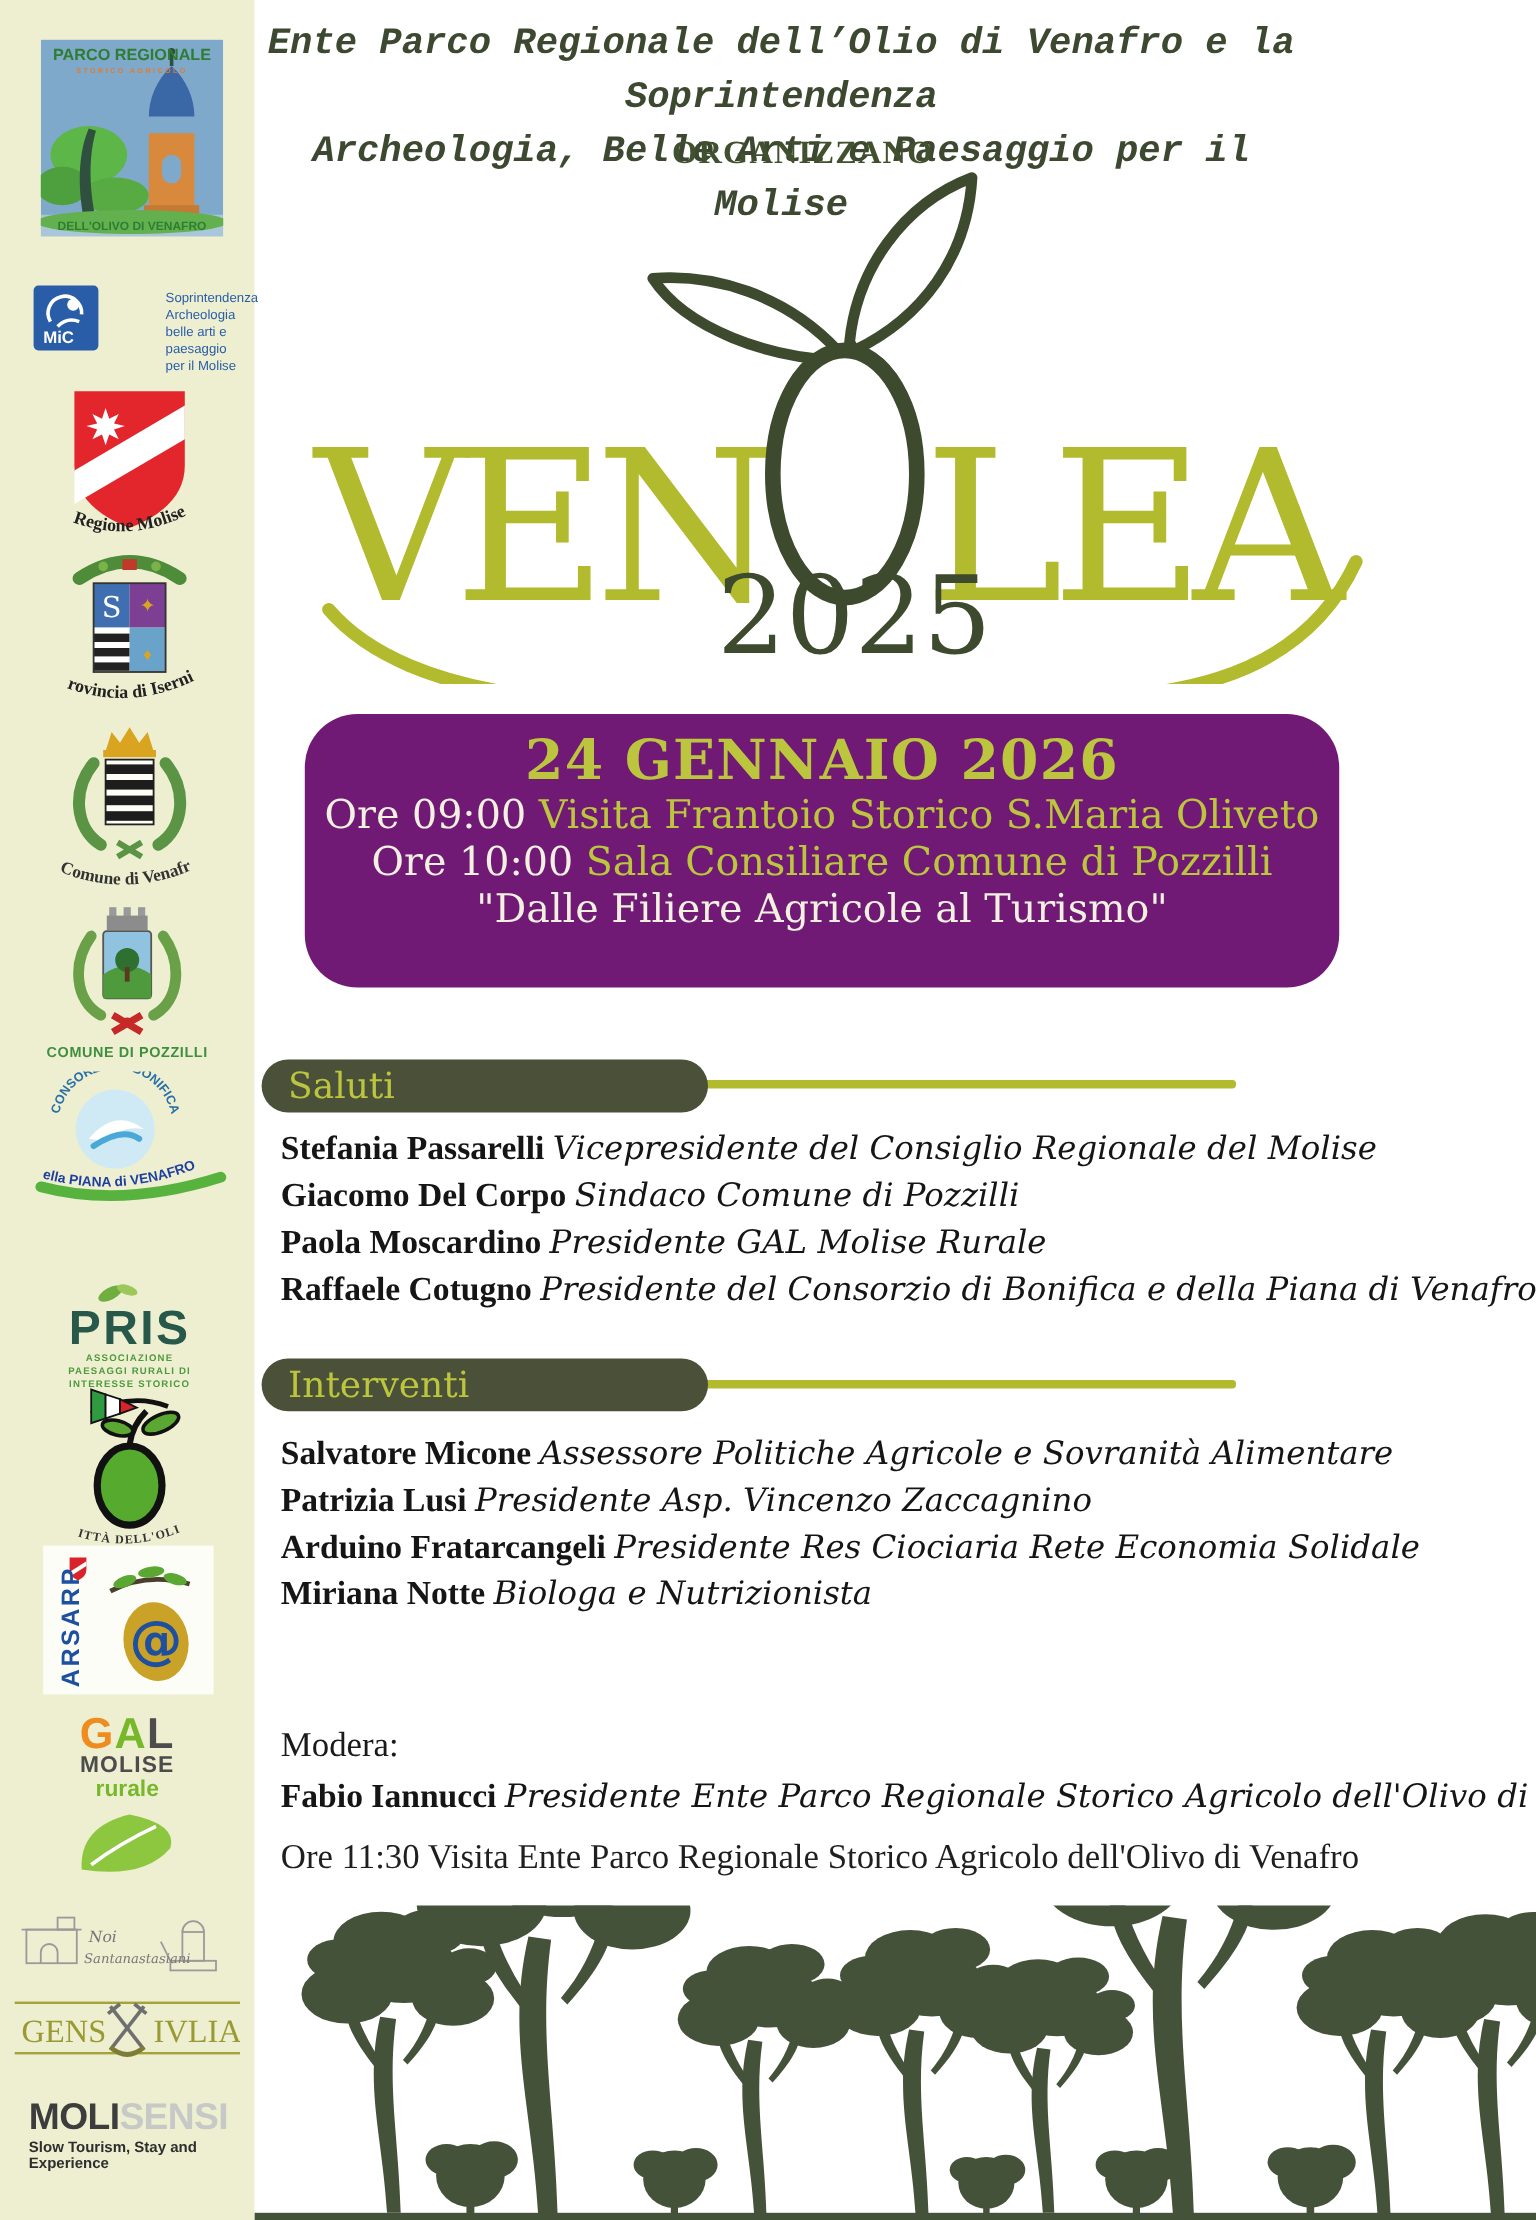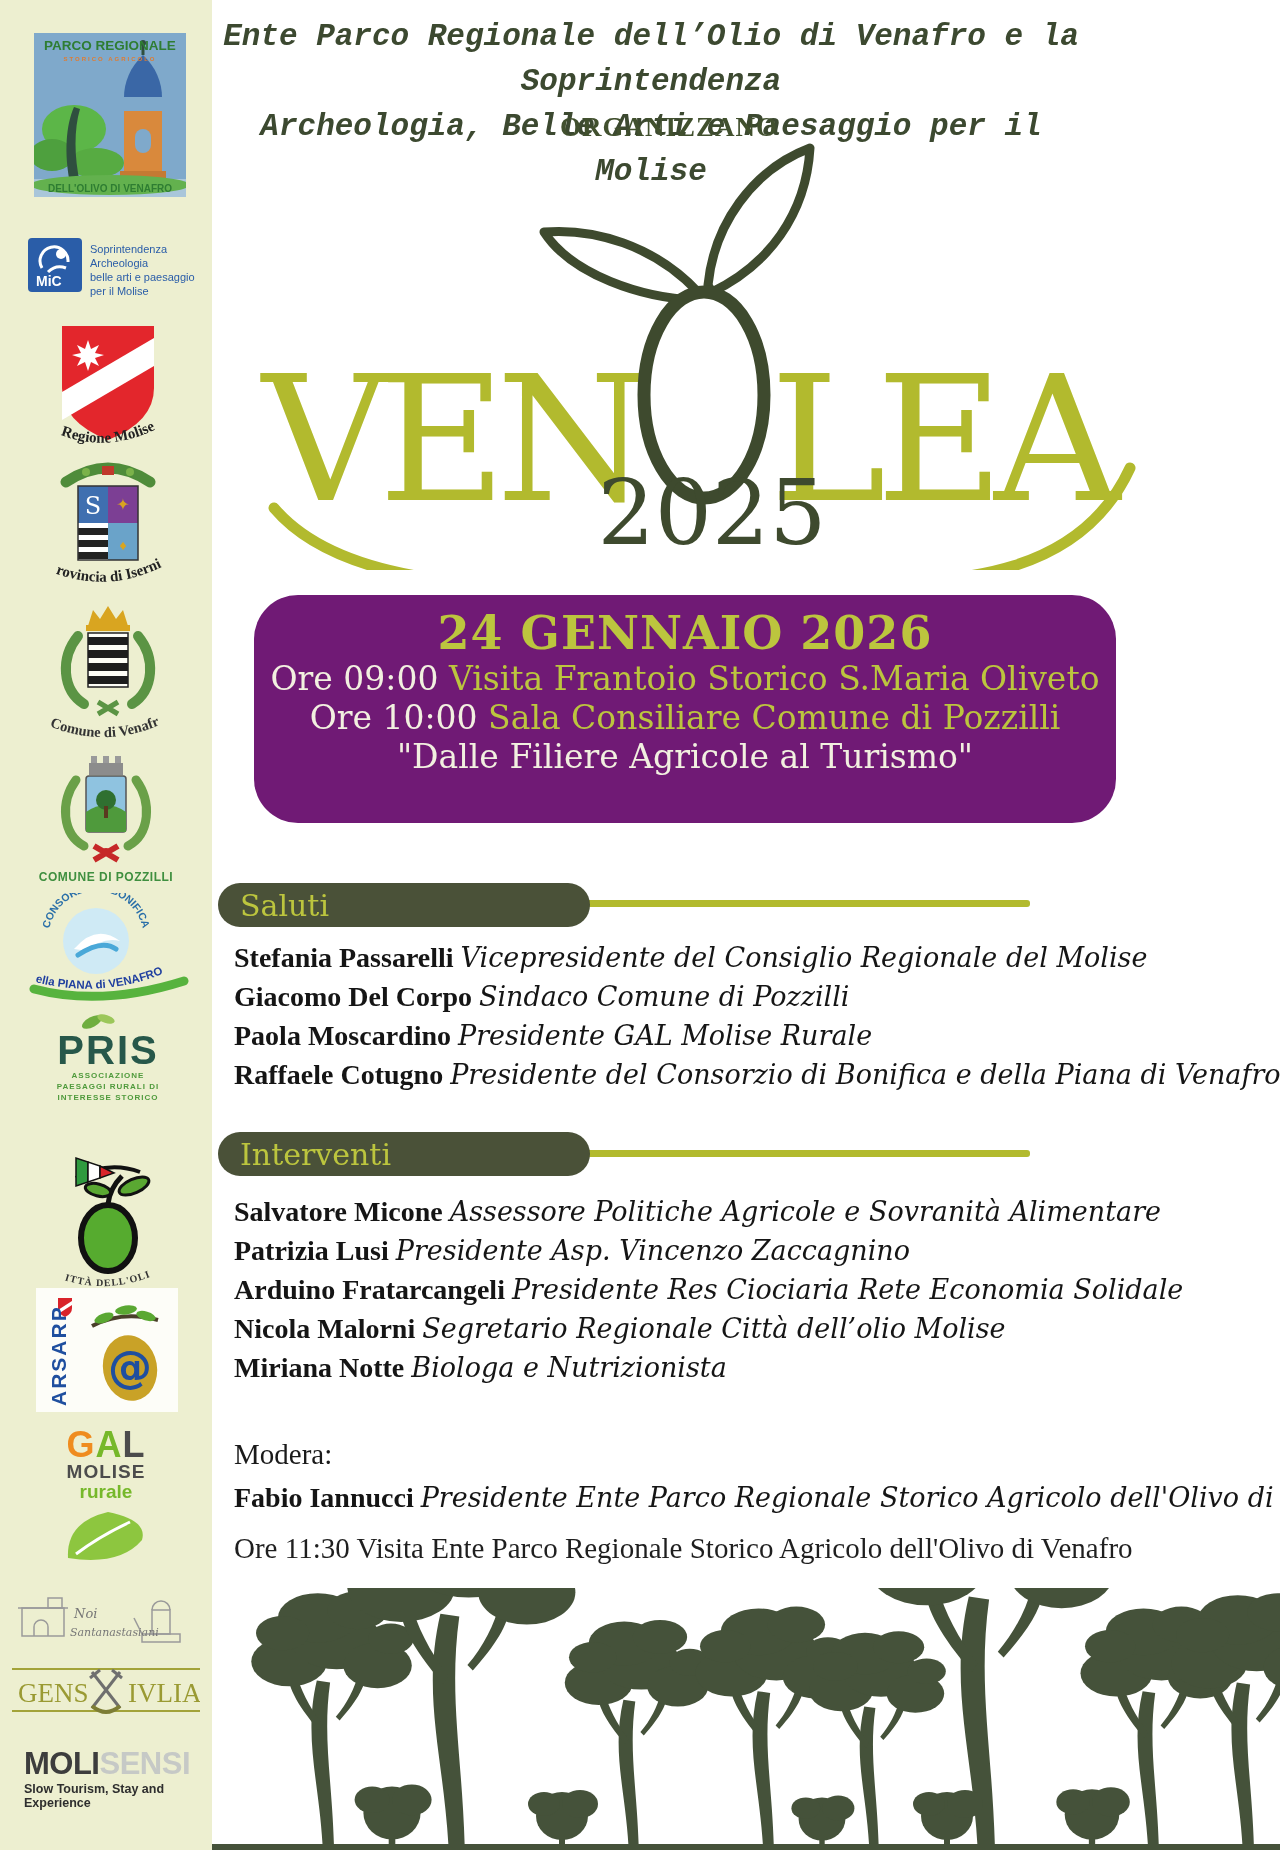--- a/index.html
+++ b/index.html
@@ -40,21 +40,21 @@
   .modera-row{position:absolute;left:22px;top:1478px;}
   .closing{position:absolute;left:22px;top:1532px;font-size:29px;color:#1f1f1f;
         font-family:"Liberation Serif",serif;white-space:nowrap;}
   
   .trees{position:absolute;left:0;bottom:0;}
   
   .mic-wrap{display:flex;gap:8px;align-items:flex-start;}
   .mic-sq{width:54px;height:54px;background:#2a5da8;border-radius:4px;position:relative;flex:none;}
   .mic-sq svg{position:absolute;left:0;top:0;}
   .mic-txt{font-family:"Liberation Sans",sans-serif;font-size:11px;line-height:14px;
-           color:#2a5da8;padding-top:4px;}
+           color:#2a5da8;padding-top:4px;margin-left:48px;}
   .gal{width:120px;text-align:center;font-family:"Liberation Sans",sans-serif;font-weight:700;}
   .gal-l1{font-size:36px;line-height:34px;letter-spacing:1px;}
   .gal-g{color:#ef8c1f}.gal-a{color:#76b82a}.gal-el{color:#4c4c4c}
   .gal-l2{font-size:19px;line-height:20px;color:#4c4c4c;letter-spacing:1px;}
   .gal-l3{font-size:19px;line-height:20px;color:#76b82a;}
   .molisensi{font-family:"Liberation Sans",sans-serif;}
   .ms-l1{font-size:31px;line-height:32px;font-weight:700;letter-spacing:-0.5px;}
   .ms-a{color:#3d3d3d}.ms-b{color:#c6c9c6}
   .ms-tag{font-size:12.5px;font-weight:700;color:#2e2e2e;margin-top:2px;}
 </style>
@@ -185,21 +185,21 @@
           <textPath href="#csArc1" startOffset="50%" text-anchor="middle">CONSORZIO di BONIFICA</textPath>
         </text>
         <path id="csArc2" d="M6,88 Q70,106 134,82" fill="none"></path>
         <text font-family="Liberation Sans,sans-serif" font-weight="bold" font-size="11.5" fill="#1f3f9f">
           <textPath href="#csArc2" startOffset="50%" text-anchor="middle">della PIANA di VENAFRO</textPath>
         </text>
         <path d="M8,96 Q76,114 158,88" stroke="#57b33e" stroke-width="9" fill="none" stroke-linecap="round"></path>
       </svg>
     </div>
 
-    <div class="slogo" style="left:46px;top:1012px">
+    <div class="slogo" style="left:46px;top:1068px">
       <svg width="124" height="92" viewBox="0 0 124 92">
         <ellipse cx="46" cy="10" rx="11" ry="5" fill="#6fae3f" transform="rotate(-28 46 10)"></ellipse>
         <ellipse cx="60" cy="7" rx="9" ry="4" fill="#9cc75a" transform="rotate(18 60 7)"></ellipse>
         <text x="62" y="52" text-anchor="middle" font-family="Liberation Sans,sans-serif" font-weight="bold" font-size="40" letter-spacing="2" fill="#27584a">PRIS</text>
         <text x="62" y="66" text-anchor="middle" font-family="Liberation Sans,sans-serif" font-weight="bold" font-size="8" letter-spacing="1" fill="#4f9a3c">ASSOCIAZIONE</text>
         <text x="62" y="77" text-anchor="middle" font-family="Liberation Sans,sans-serif" font-weight="bold" font-size="8" letter-spacing="1" fill="#4f9a3c">PAESAGGI RURALI DI</text>
         <text x="62" y="88" text-anchor="middle" font-family="Liberation Sans,sans-serif" font-weight="bold" font-size="8" letter-spacing="1" fill="#4f9a3c">INTERESSE STORICO</text>
       </svg>
     </div>
 
@@ -328,21 +328,20 @@
     </div>
 
     <div class="accent-line" style="left:300px;top:1150px;width:518px"></div>
     <div class="pill" style="top:1132px">
       <span>Interventi</span>
     </div>
     <div class="list" style="top:1192px">
       <div class="row"><span class="nm">Salvatore Micone</span> <span class="rl">Assessore Politiche Agricole e Sovranità Alimentare</span></div>
       <div class="row"><span class="nm">Patrizia Lusi</span> <span class="rl">Presidente Asp. Vincenzo Zaccagnino</span></div>
       <div class="row"><span class="nm">Arduino Fratarcangeli</span> <span class="rl">Presidente Res Ciociaria Rete Economia Solidale</span></div>
-      <div class="row"><span class="nm">Nicola Malorni</span> <span class="rl">Segretario Regionale Città dell’olio Molise</span></div>
       <div class="row"><span class="nm">Miriana Notte</span> <span class="rl">Biologa e Nutrizionista</span></div>
     </div>
 
     <div class="modera-label">Modera:</div>
     <div class="modera-row row">
       <span class="nm">Fabio Iannucci</span>
       <span class="rl">Presidente Ente Parco Regionale Storico Agricolo dell'Olivo di Venafro</span>
     </div>
 
     <div class="closing">Ore 11:30 Visita Ente Parco Regionale Storico Agricolo dell'Olivo di Venafro</div>

